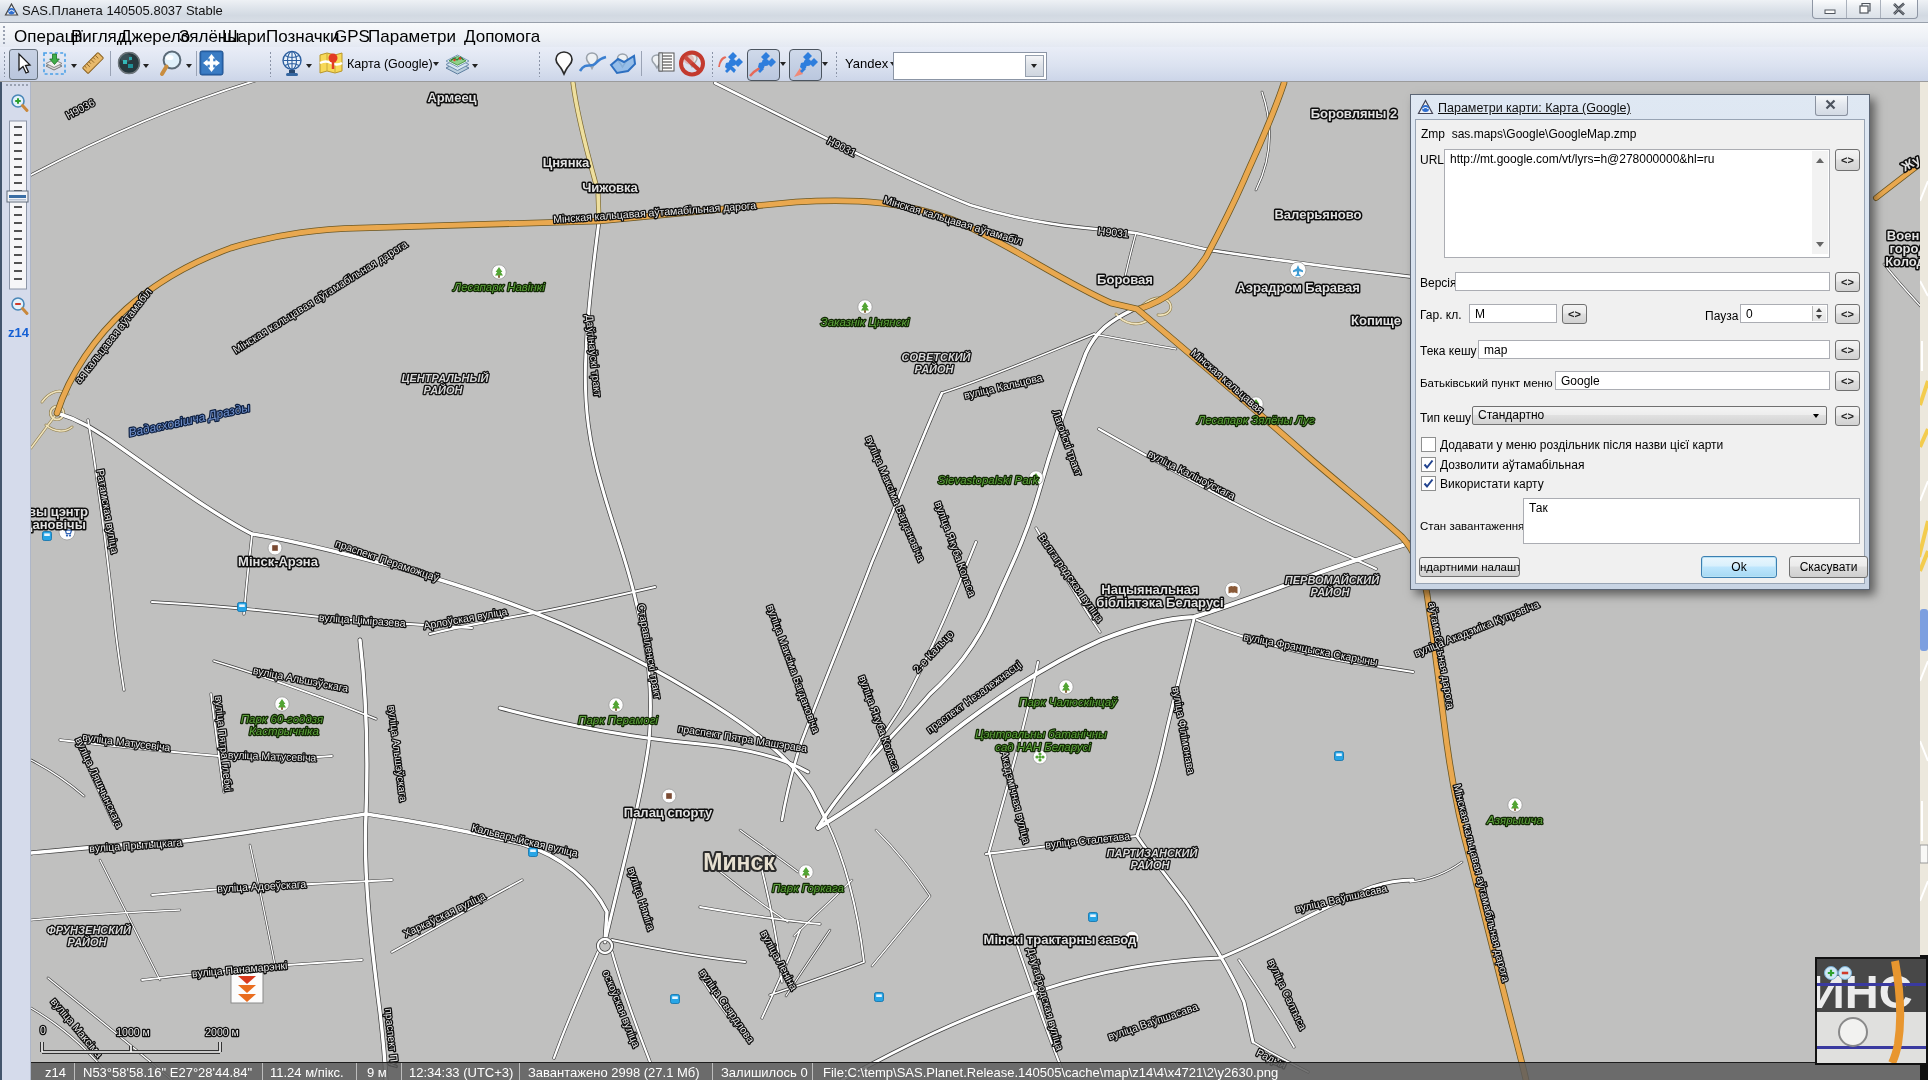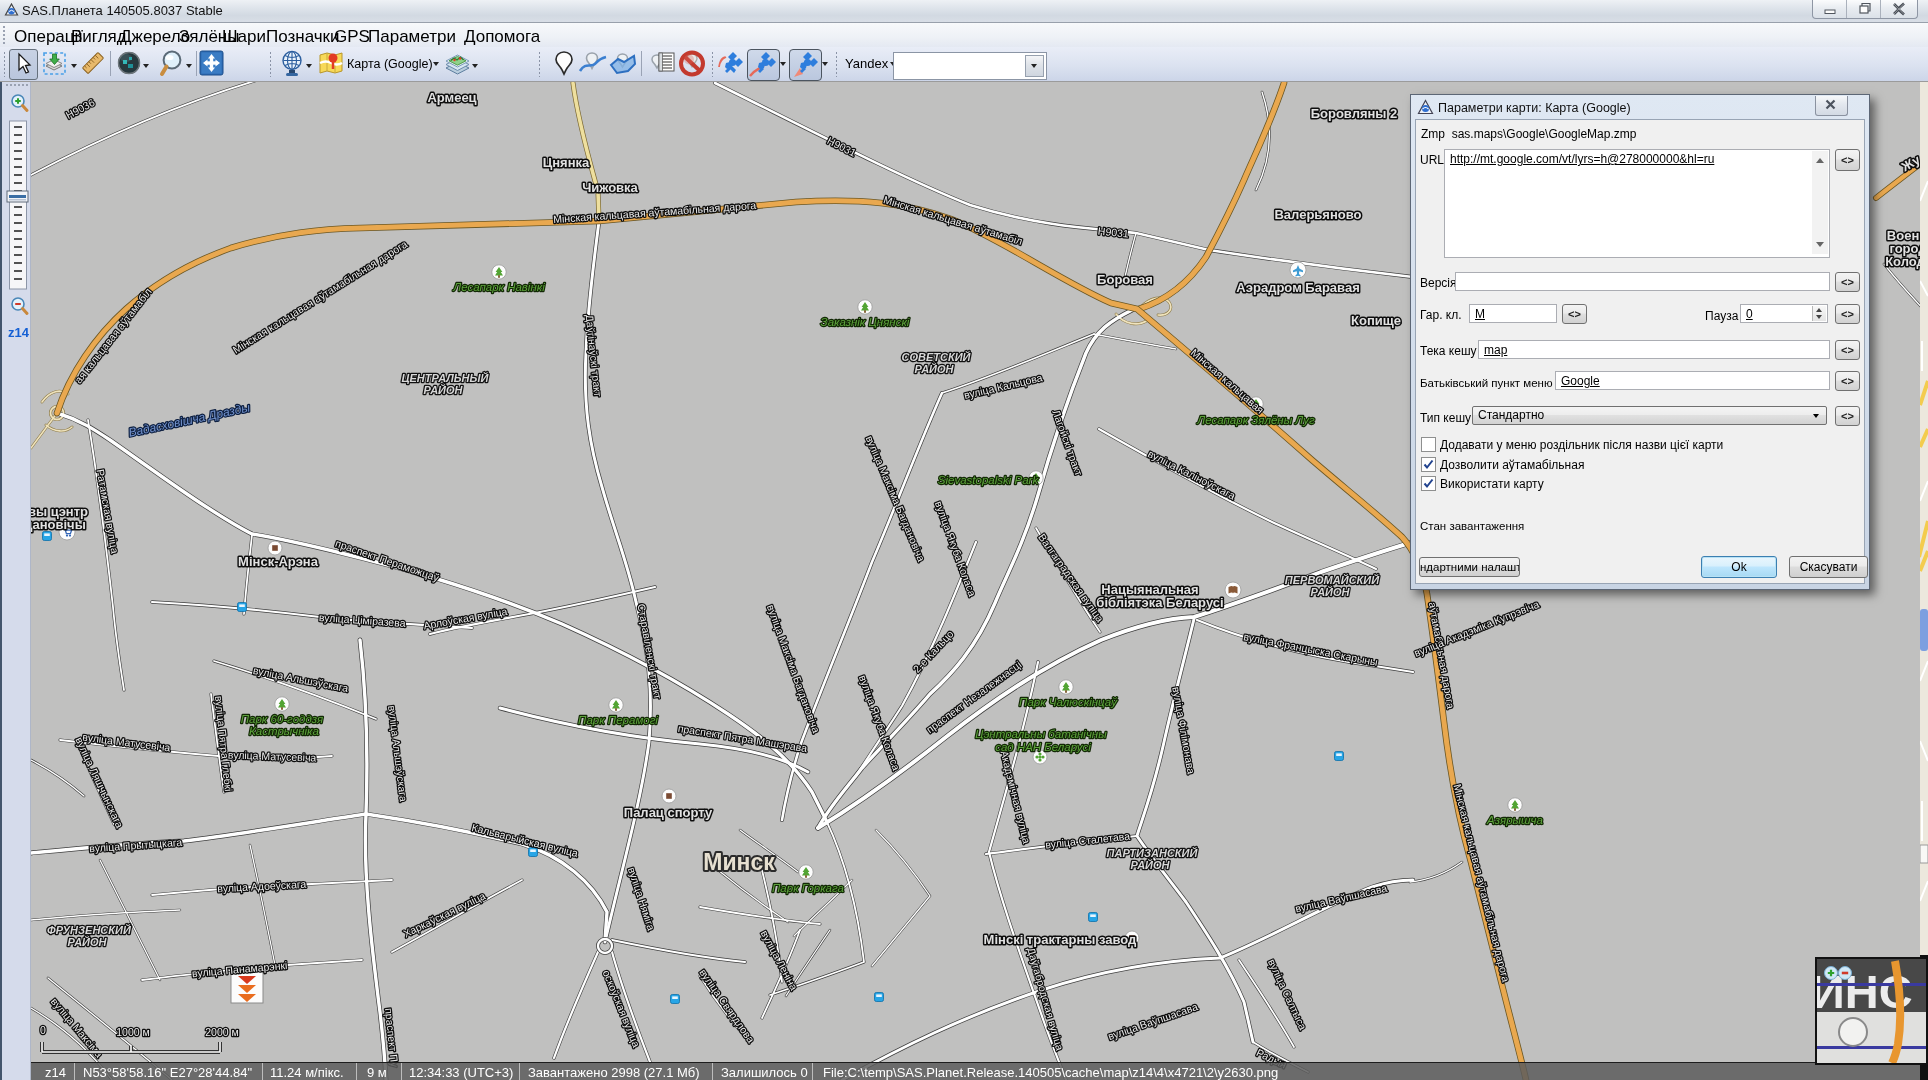--- a/index.html
+++ b/index.html
@@ -46,29 +46,29 @@
 background:rgba(92,92,92,0.85);border-top:1px solid #1d1d1d;
 color:#fff;font-size:13px;}
 #status span{position:absolute;top:2px;white-space:pre;}
 #status i{position:absolute;top:0;width:1px;height:18px;background:#bdbdbd;font-style:normal;}
 
 #dlg{position:absolute;left:1410px;top:94px;width:458px;height:494px;
 border:1px solid #5c6675;border-radius:0;
 background:linear-gradient(#dfe8f3,#c8d4e4);
 box-shadow:5px 5px 9px rgba(0,0,0,0.5);font-size:12px;color:#000;}
 #dlgtitle{position:absolute;left:3px;top:2px;width:452px;height:19px;}
-#dlgtitle .txt{position:absolute;left:24px;top:4px;font-size:12.5px;color:#101010;}
+#dlgtitle .txt{position:absolute;left:24px;top:4px;font-size:12.5px;color:#101010;text-decoration:underline;}
 #dlgclose{position:absolute;right:18px;top:-1px;width:31px;height:19px;
 background:linear-gradient(#f6f8fa,#e2e7ee 45%,#d3dae4);
 border:1px solid #8a92a0;border-top:none;border-radius:0 0 3px 3px;}
 #dlgbody{position:absolute;left:4px;top:24px;width:448px;height:463px;
 background:#f0f0f0;border:1px solid #98a4b4;}
 .lbl{position:absolute;color:#000;white-space:pre;}
 .tbx{position:absolute;background:#fff;border:1px solid #abadb3;font-size:12px;color:#000;}
-.tbx span{position:absolute;left:5px;top:2px;white-space:pre;text-decoration:underline;}
+.tbx span{position:absolute;left:5px;top:2px;white-space:pre;}
 .cbtn{position:absolute;width:23px;
 background:linear-gradient(#f4f4f4,#ebebeb 45%,#dfdfdf 50%,#d1d1d1);
 border:1px solid #707070;border-radius:3px;text-align:center;
 font-size:11px;font-weight:bold;color:#222;}
 .chk{position:absolute;width:13px;height:13px;background:#fff;border:1px solid #8e8f8f;}
 .btn{position:absolute;background:linear-gradient(#f2f2f2,#ebebeb 45%,#dddddd 50%,#cfcfcf);
 border:1px solid #707070;border-radius:3px;text-align:center;font-size:12px;color:#000;}
 
 #mmap{position:absolute;left:1815px;top:957px;width:113px;height:108px;
 background:#e2e2e2;border:2px solid #111;box-sizing:border-box;}
@@ -758,17 +758,20 @@
   <span class="lbl" style="left:24px;top:318px">Додавати у меню роздільник після назви цієї карти</span>
   <div class="chk" style="left:5px;top:337px"><svg width="13" height="13">
           <path d="M2.5 6.5 L5 9.5 L10.5 2.5" stroke="#21438f" stroke-width="2" fill="none"></path>
         </svg></div>
   <span class="lbl" style="left:24px;top:338px">Дозволити аўтамабільная</span>
   <div class="chk" style="left:5px;top:356px"><svg width="13" height="13">
           <path d="M2.5 6.5 L5 9.5 L10.5 2.5" stroke="#21438f" stroke-width="2" fill="none"></path>
         </svg></div>
   <span class="lbl" style="left:24px;top:357px">Використати карту</span>
   <span class="lbl" style="left:4px;top:400px;font-size:11.5px">Стан завантаження</span>
+  <div class="tbx" style="left:107px;top:378px;width:335px;height:44px">
+        <span>Так</span>
+      </div>
   <div class="btn" style="left:3px;top:437px;width:99px;height:18px;line-height:18px;overflow:hidden;white-space:nowrap;font-size:11.5px">ндартними налашт</div>
   <div class="btn" style="left:285px;top:436px;width:74px;height:20px;line-height:20px;border:1px solid #3c7fb1;background:linear-gradient(#eaf6fd,#d9f0fc 45%,#bee6fd 50%,#a7d9f3);box-shadow:0 0 0 1px #b8e2f5 inset">Ok</div>
   <div class="btn" style="left:373px;top:436px;width:77px;height:20px;line-height:20px">Скасувати</div>
  </div>
 </div>
 
 </body></html>

